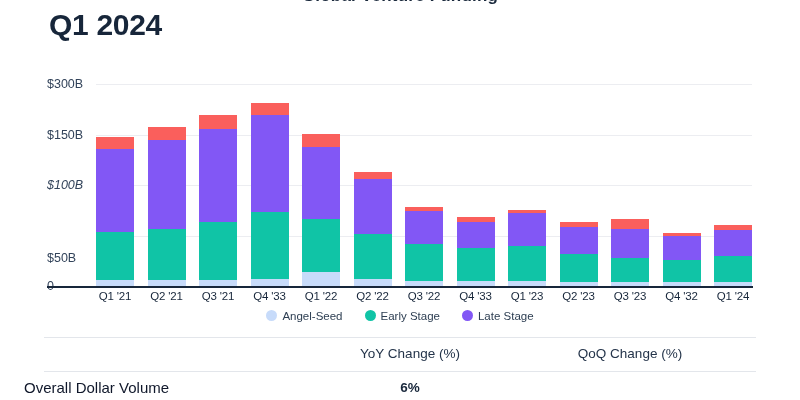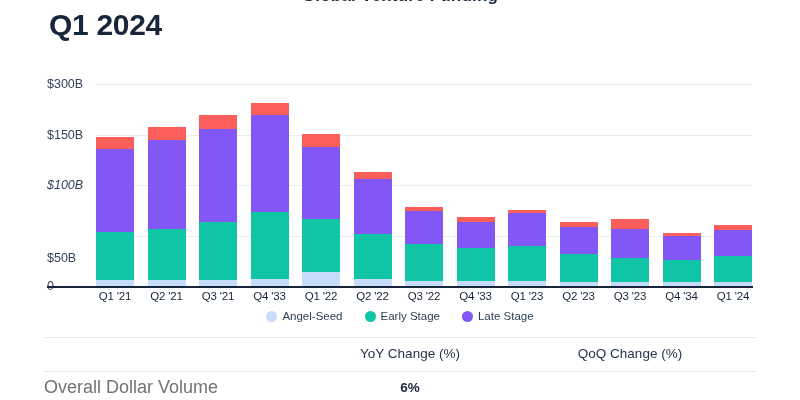--- a/index.html
+++ b/index.html
@@ -97,33 +97,33 @@
   
   .legend {
     position: absolute;
     left: 0; top: 310px;
     width: 800px;
     display: flex;
     justify-content: center;
     align-items: center;
     gap: 22px;
   }
-  .legend-item { display: flex; align-items: center; gap: 5px; }
+  .legend-item { display: flex; gap: 5px; }
   .legend-dot { width: 11px; height: 11px; border-radius: 50%; }
   .legend-label { font-size: 11.5px; color: #2d3e52; white-space: nowrap; }
 
   
   .divider {
     position: absolute;
     left: 44px; width: 712px;
     height: 1px; background: #e3e6eb;
   }
   .table { position: absolute; left: 0; top: 336px; width: 800px; }
   .trow { display: flex; align-items: center; height: 34px; }
-  .c-label { width: 300px; padding-left: 44px; font-size: 18px; color: #737373; }
+  .c-label { width: 300px; padding-left: 24px; font-size: 15px; color: #0f172a; }
   .c-val   { width: 220px; text-align: center; font-size: 13.5px; color: #17263a; }
   .thead .c-val { font-weight: 400; color: #24344a; }
   .tbody .c-val { font-weight: 700; }
   .tbody .c-label { font-weight: 400; }
 </style>
 </head>
 <body>
 
 <div class="page">
 
@@ -232,21 +232,21 @@
         <div class="xlabel">Q2 '21</div>
         <div class="xlabel">Q3 '21</div>
         <div class="xlabel">Q4 '33</div>
         <div class="xlabel">Q1 '22</div>
         <div class="xlabel">Q2 '22</div>
         <div class="xlabel">Q3 '22</div>
         <div class="xlabel">Q4 '33</div>
         <div class="xlabel">Q1 '23</div>
         <div class="xlabel">Q2 '23</div>
         <div class="xlabel">Q3 '23</div>
-        <div class="xlabel">Q4 '34</div>
+        <div class="xlabel">Q4 '32</div>
         <div class="xlabel">Q1 '24</div>
       </div>
   </div>
 
   <div class="legend" id="legend">
       <div class="legend-item">
         <span class="legend-dot" style="background: rgb(199, 219, 250);"></span>
         <span class="legend-label">Angel-Seed</span>
       </div>
       <div class="legend-item">

